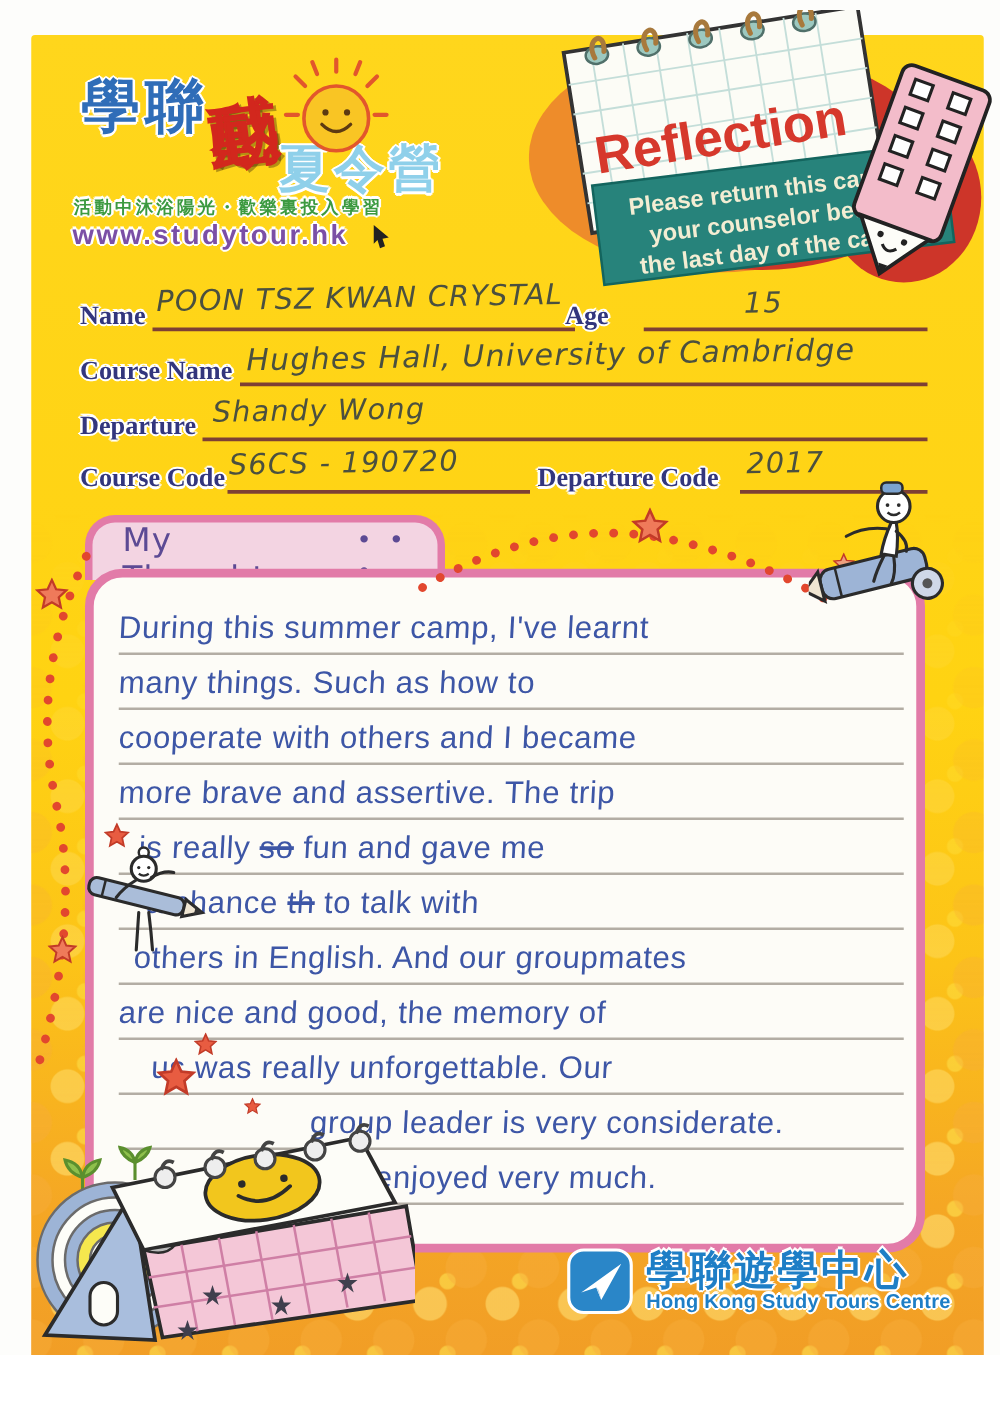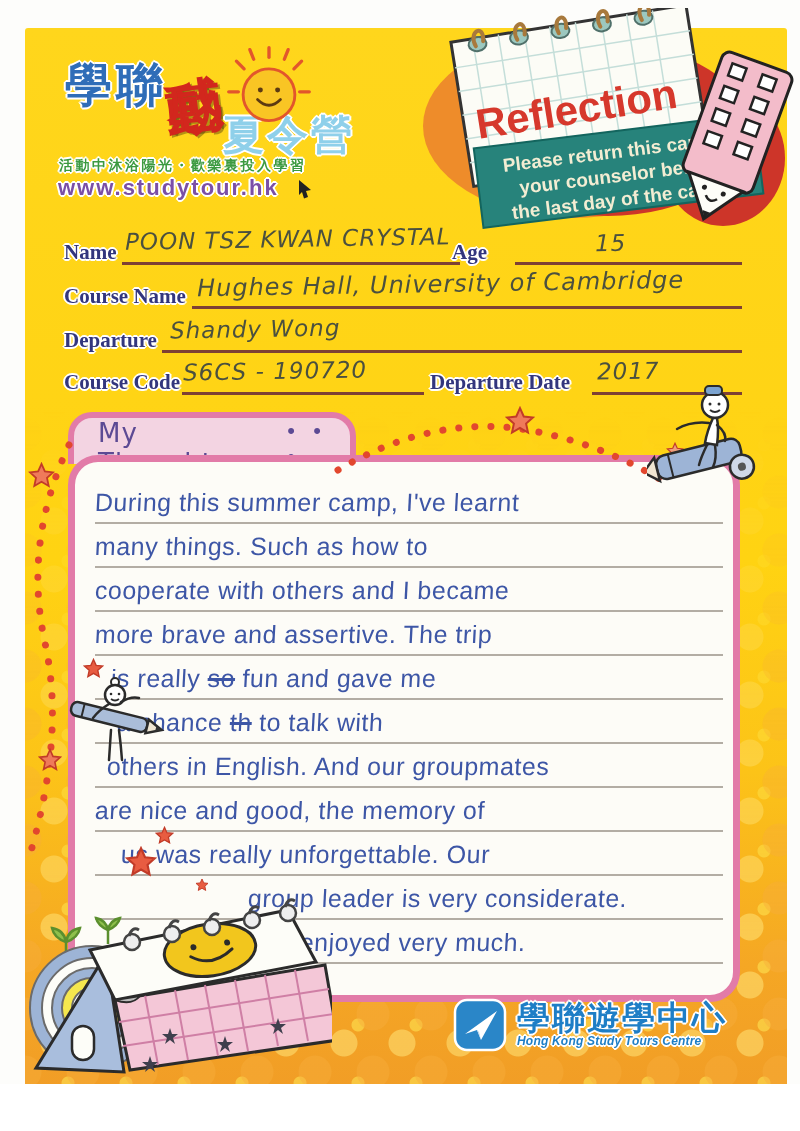--- a/index.html
+++ b/index.html
@@ -37,21 +37,21 @@
         display:flex;align-items:flex-start;padding-left:24px;gap:32px;}
   .ttitle{font-size:26px;color:#5c4a94;letter-spacing:1px;font-family:"DejaVu Sans",sans-serif;}
   .tdots{font-size:22px;color:#5c4a94;letter-spacing:6px;}
   .rule{position:absolute;left:70px;width:628px;height:2px;background:#b3ada4;}
   .hw{position:absolute;left:70px;width:640px;font-size:25px;color:#3d56a6;letter-spacing:.5px;
       white-space:nowrap;transform:skewX(-3deg);}
   .hw .struck{text-decoration:line-through;text-decoration-thickness:3px;}
   
   .footer{left:428px;top:970px;display:flex;align-items:center;gap:10px;}
   .fcn{font-size:33px;font-weight:bold;color:#1e7ec6;letter-spacing:2px;line-height:1;}
-  .fen{font-size:12px;font-weight:bold;color:#1e7ec6;letter-spacing:.2px;line-height:1.25;font-style:italic;}
+  .fen{font-size:16px;font-weight:bold;color:#1e7ec6;letter-spacing:.2px;line-height:1.25;}
 </style>
 </head>
 <body>
 
 <div class="page">
  <div class="card">
   <div class="pattern"></div>
 
   <div class="abs brand1 ow">學聯</div>
   <div class="abs brand2">動感</div>
@@ -159,21 +159,21 @@
   <div class="abs hand fval" style="left:172px;top:242px;font-size:24px">Hughes Hall, University of Cambridge</div>
   <div class="uline" style="left:167px;top:278px;width:550px"></div>
 
   <div class="abs flabel ow" style="left:39px;top:300px">Departure</div>
   <div class="abs hand fval" style="left:145px;top:288px">Shandy Wong</div>
   <div class="uline" style="left:137px;top:322px;width:580px"></div>
 
   <div class="abs flabel ow" style="left:39px;top:342px">Course Code</div>
   <div class="abs hand fval" style="left:158px;top:330px">S6CS - 190720</div>
   <div class="uline" style="left:157px;top:364px;width:242px"></div>
-  <div class="abs flabel ow" style="left:405px;top:342px">Departure Date</div>
+  <div class="abs flabel ow" style="left:405px;top:342px">Departure Code</div>
   <div class="abs hand fval" style="left:572px;top:330px">2017</div>
   <div class="uline" style="left:567px;top:364px;width:150px"></div>
 
   <div class="abs ttab">
     <span class="ttitle">My Thought</span>
     <span class="tdots">• • •</span>
   </div>
   <div class="abs tbox"></div>
 
   <div class="rule" style="top:494px"></div>

